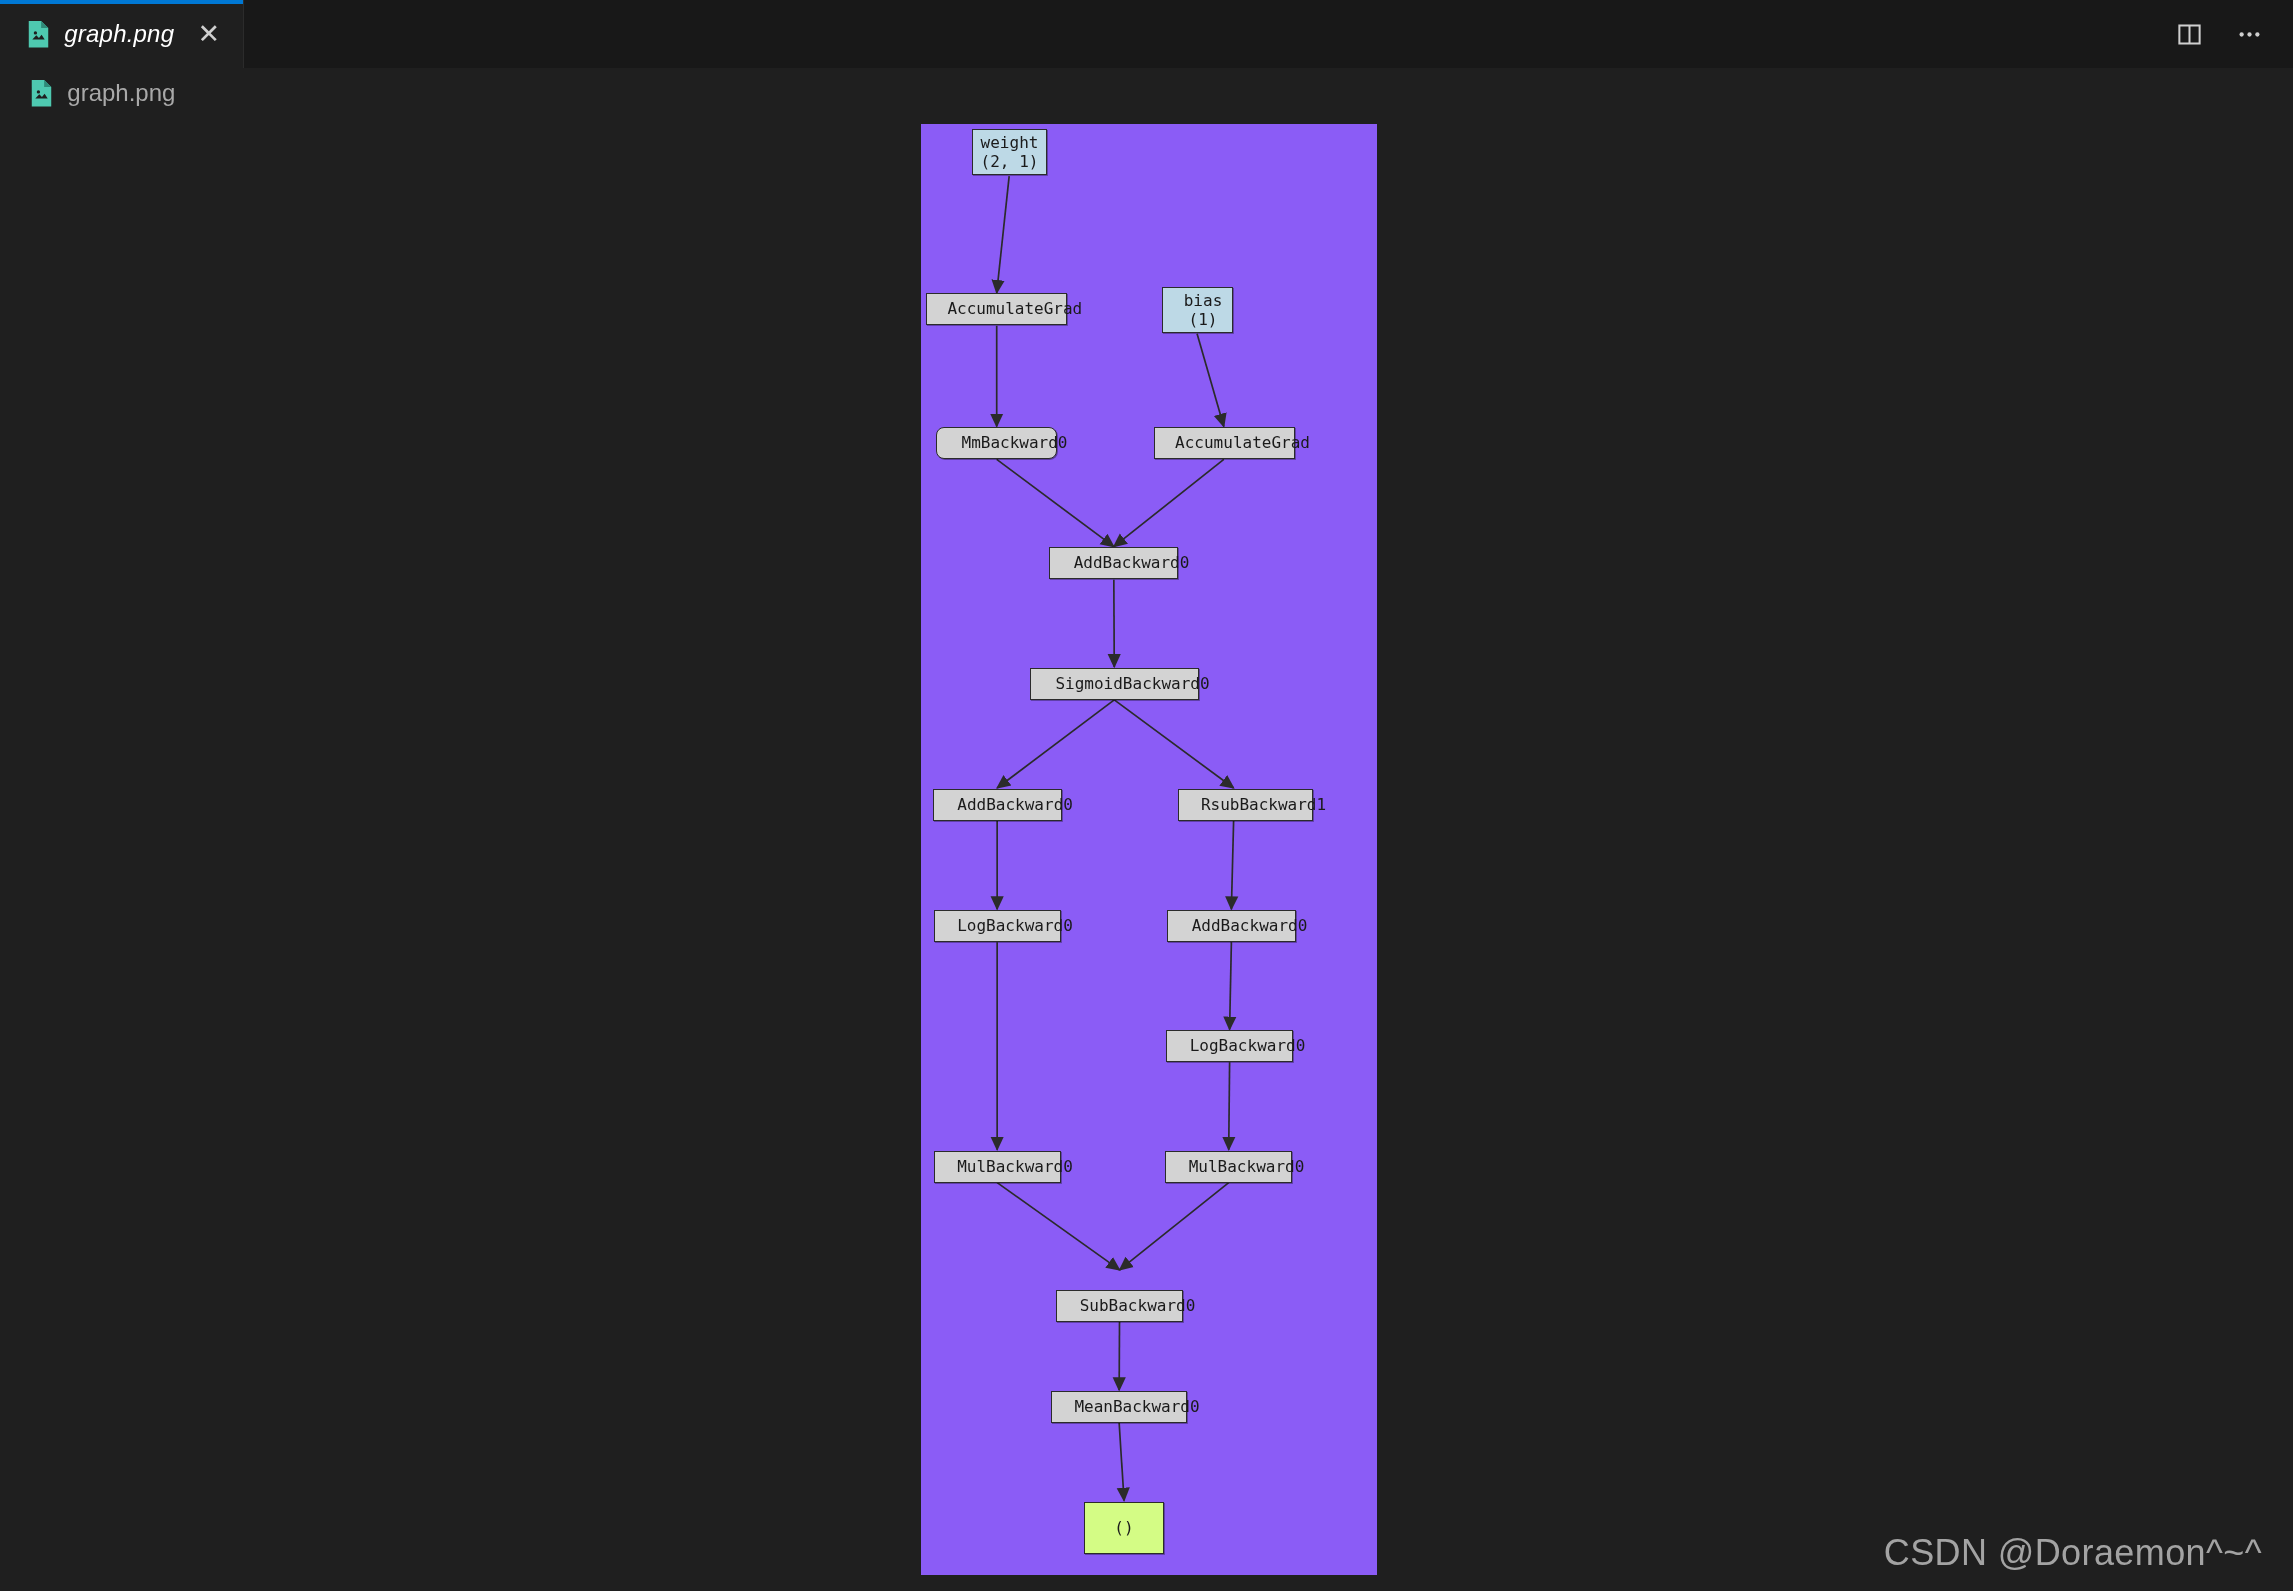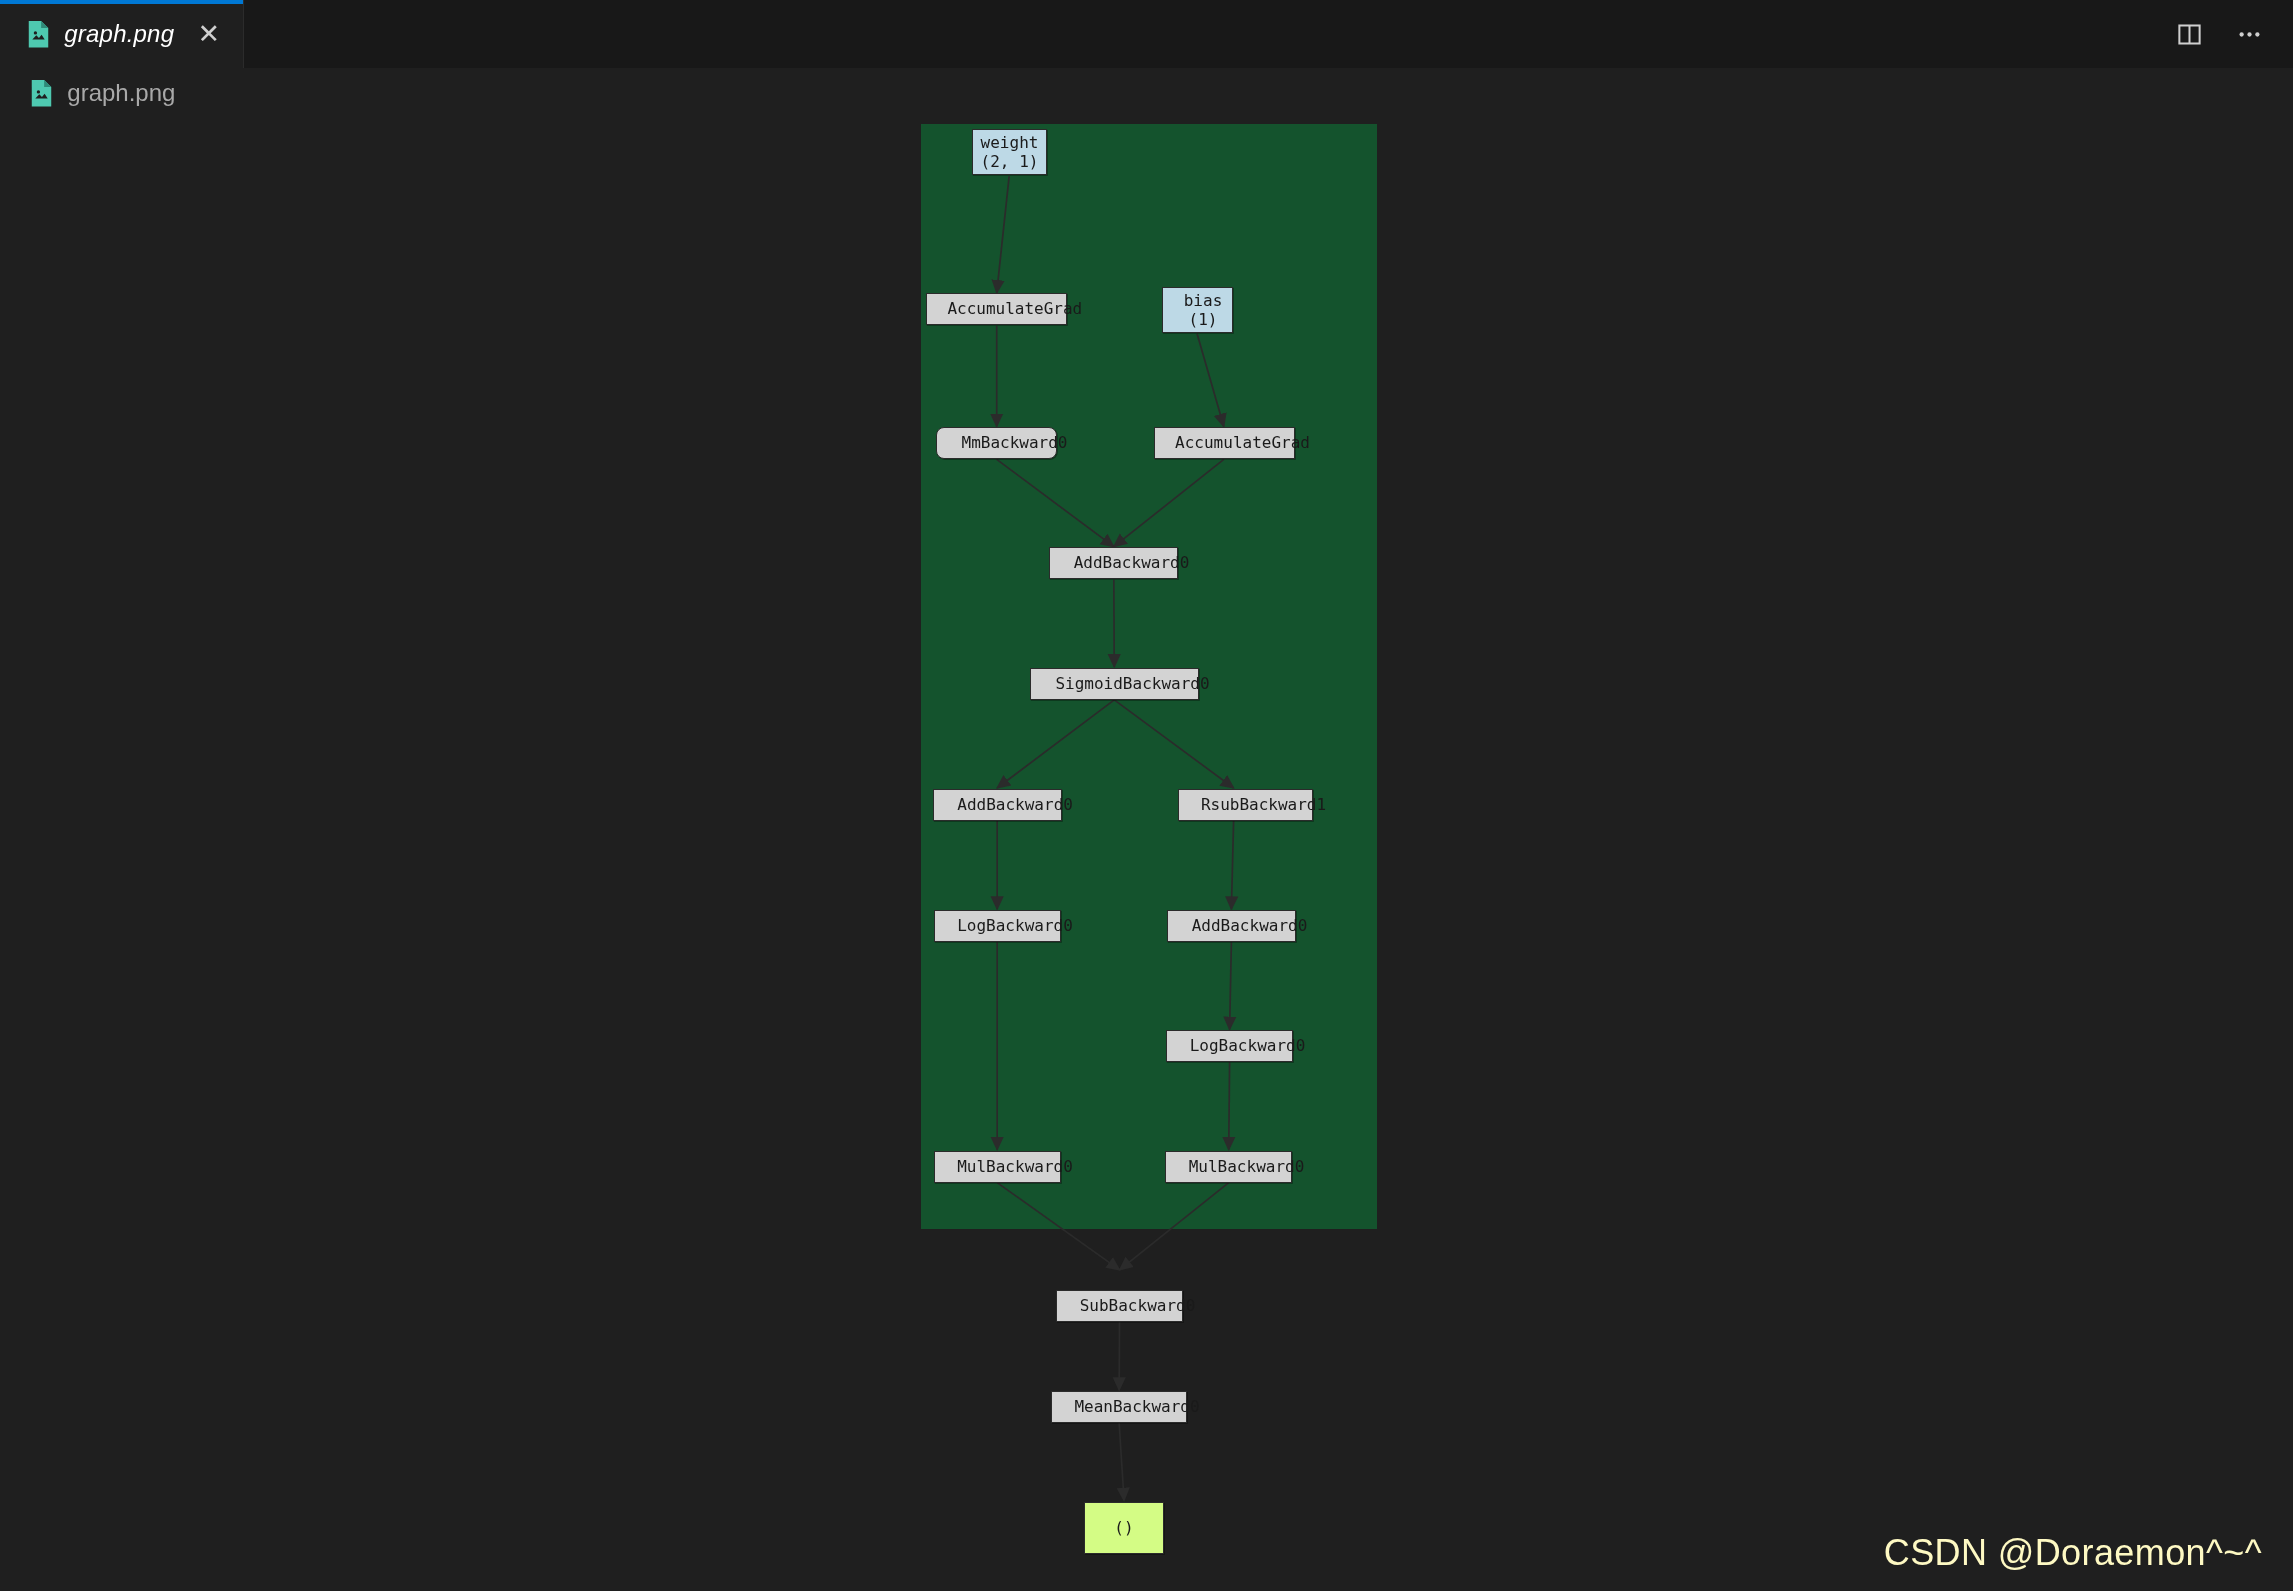--- a/index.html
+++ b/index.html
@@ -52,22 +52,22 @@
   }
   .crumb-label { color: #a9a9a9; font-size: 24px; white-space: nowrap; }
 
   
   .viewer {
     position: absolute; left: 0; top: 118px; right: 0; bottom: 0;
     background: #1f1f1f;
   }
   .canvas {
     position: absolute; left: 921px; top: 6.2px;
-    width: 456px; height: 1105px;
-    background: #14532d;
+    width: 456px; height: 1451px;
+    background: #8b5cf6;
   }
 
   
   .node {
     position: absolute; box-sizing: border-box;
     border: 1.8px solid #2b2b2b;
     font-family: "DejaVu Sans Mono", monospace;
     font-size: 16px; color: #1a1a1a;
     display: flex; flex-direction: column;
     align-items: center; justify-content: center;
@@ -76,21 +76,21 @@
   }
   .node.op   { background: #d3d3d3; padding-left: 36px; }
   .node.leaf { background: #bdd9e6; }
   .node.out  { background: #d4fc85; }
 
   .edges { position: absolute; left: 0; top: 0; width: 456px; height: 1451px; }
 
   
   .watermark {
     position: absolute; right: 32px; bottom: 18px;
-    color: #fef9c3; font-size: 36px; letter-spacing: 0.4px;
+    color: #a3a3a3; font-size: 36px; letter-spacing: 0.4px;
     font-family: "Liberation Sans", sans-serif; white-space: nowrap; margin-top: 15px;
   }
 </style>
 </head>
 <body>
 
 <div id="root">
 
   <div class="tabbar">
     <div class="tab active">

